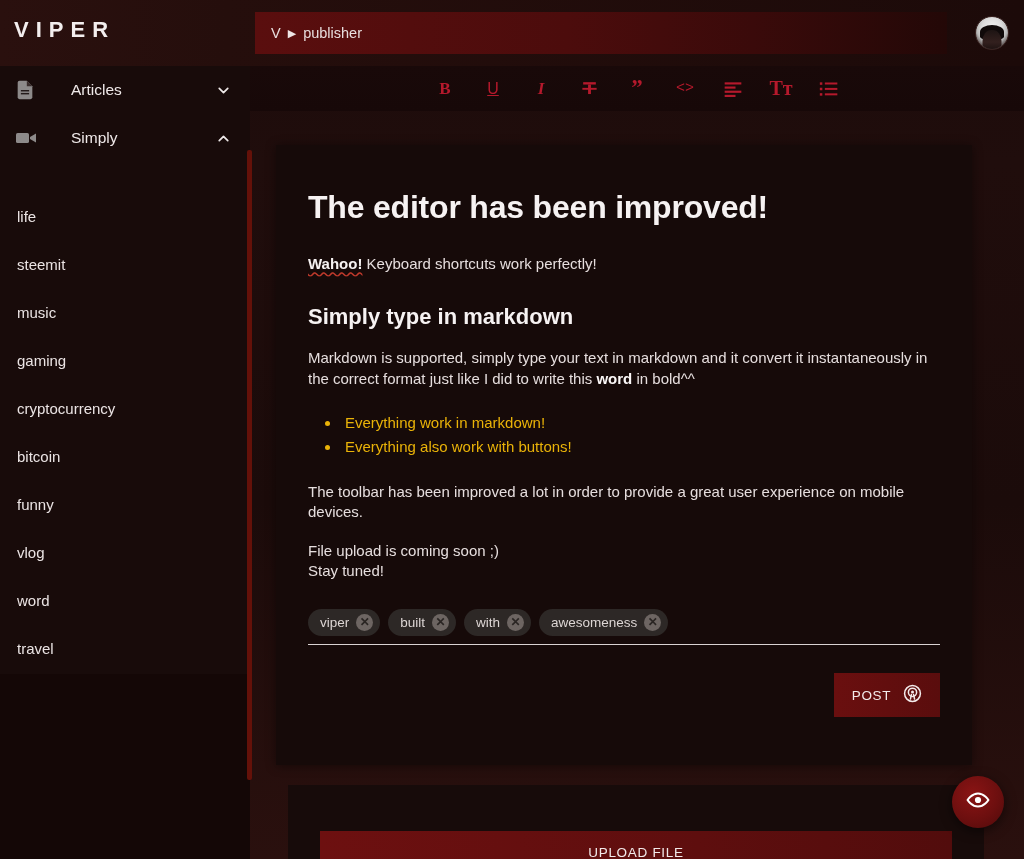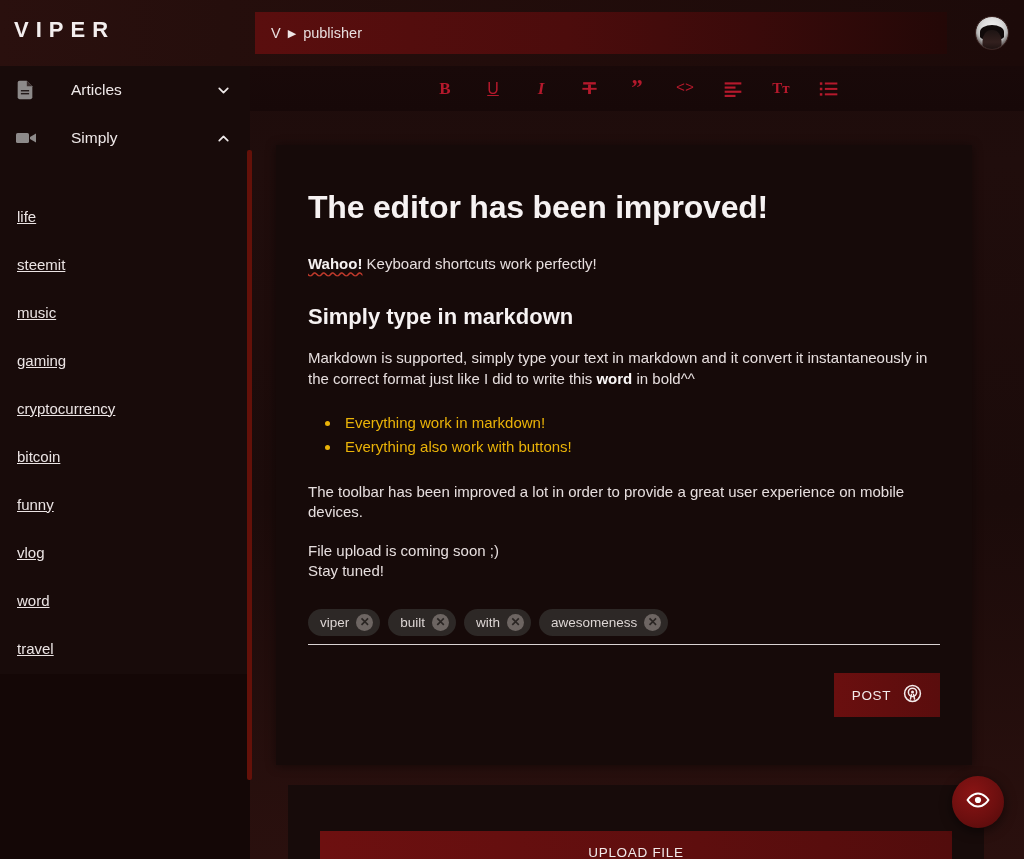--- a/index.html
+++ b/index.html
@@ -57,21 +57,21 @@
     cursor: pointer;
   }
   .nav-group .ico { width: 30px; display: flex; align-items: center; color: #8d8a8a; }
   .nav-group .lbl {
     flex: 1; color: #efe9e9; font-size: 15.5px; padding-left: 27px;
   }
   .nav-group .chev { color: #efe9e9; display: flex; align-items: center; }
   .nav-spacer { height: 30px; }
   .tag-item {
     height: 48px; display: flex; align-items: center; padding-left: 17px;
-    color: #ebe4e4; font-size: 15px; cursor: pointer; text-decoration: underline;
+    color: #ebe4e4; font-size: 15px; cursor: pointer;
   }
   .sb-scrollbar {
     position: absolute; left: 247px; top: 150px; width: 5px; height: 630px;
     background: #641109; border-radius: 2px; z-index: 25;
   }
 
   
   .main {
     position: absolute; left: 250px; top: 66px; width: 774px; height: 793px;
     background: linear-gradient(180deg,#1d0c0b 0%, #200d0c 12%, #1b0b0a 55%, #2a100e 100%);
@@ -85,21 +85,21 @@
   }
   .tb-btn {
     width: 26px; height: 26px; display: flex; align-items: center; justify-content: center;
     color: #b5192c; cursor: pointer;
   }
   .tb-btn.b { font-weight: 700; font-size: 17px; font-family: "Liberation Serif", serif; }
   .tb-btn.u { font-size: 16px; text-decoration: underline; }
   .tb-btn.i { font-style: italic; font-weight: 700; font-size: 17px; font-family: "Liberation Serif", serif; }
   .tb-btn.q { font-size: 23px; font-weight: 700; line-height: 0.55; font-family: "Liberation Serif", serif; }
   .tb-btn.code { font-size: 15px; font-family: "Liberation Mono", monospace; }
-  .tb-btn.tt { font-size: 15px; font-weight: 700; font-family: "Liberation Serif", serif; }
+  .tb-btn.tt { font-size: 20px; font-weight: 700; font-family: "Liberation Serif", serif; }
 
   .card {
     position: absolute; left: 276px; top: 145px; width: 696px; height: 620px;
     background: #160a09;
     box-shadow: 0 1px 10px rgba(0,0,0,.45);
   }
   .card-inner { padding: 44px 32px 0 32px; }
   h1.doc-title {
     color: #f6f2f2; font-size: 32px; font-weight: 700; letter-spacing: -.2px;
     margin-bottom: 28px;

